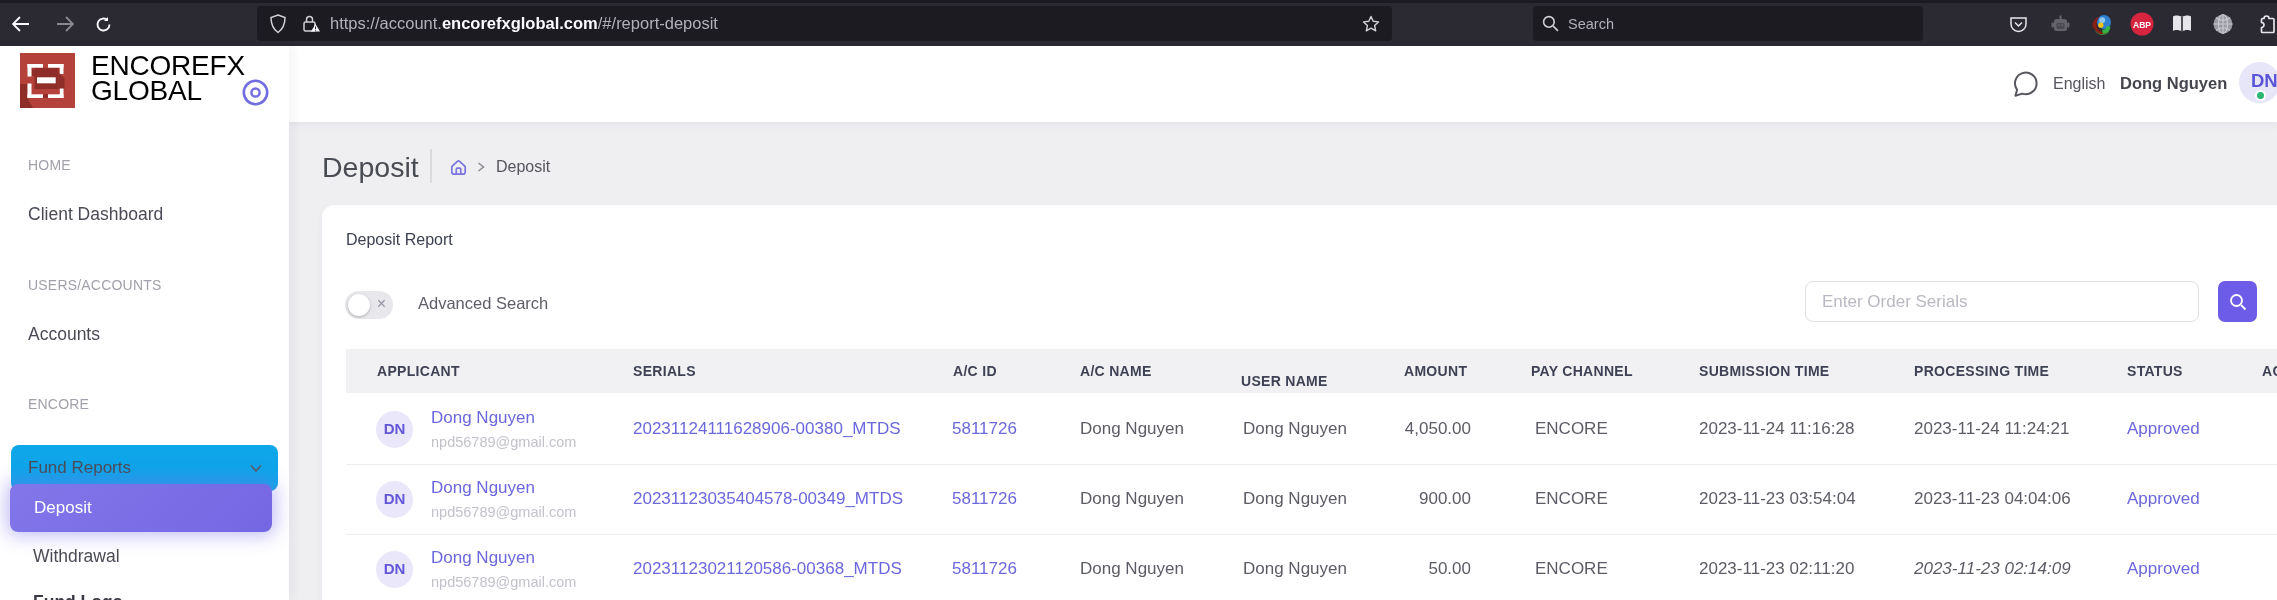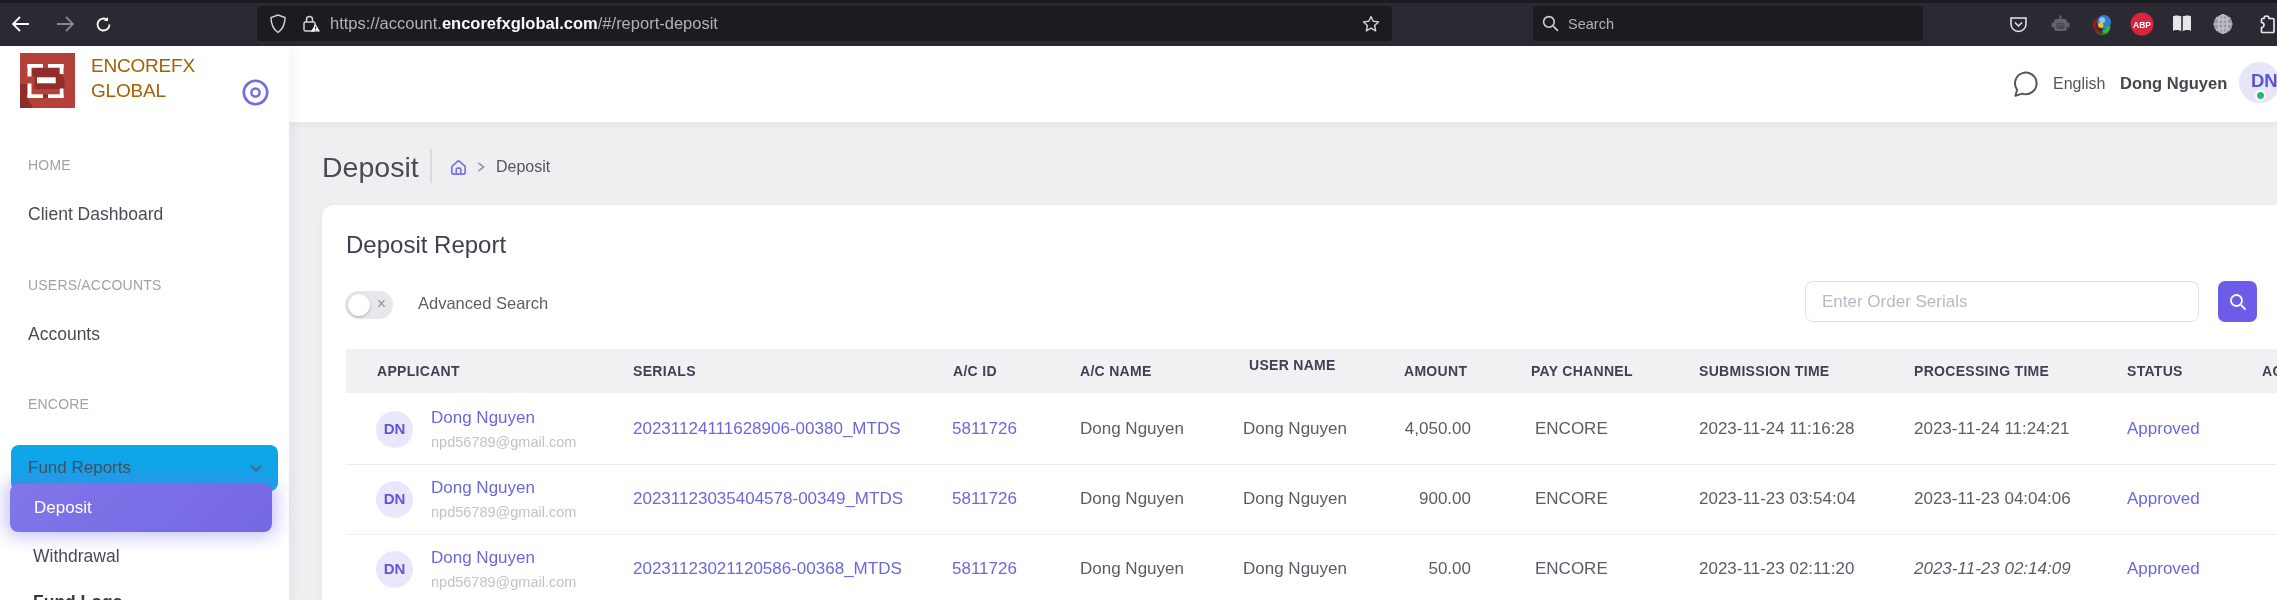--- a/index.html
+++ b/index.html
@@ -24,33 +24,33 @@
   .navsec { position:absolute; left:28px; font-size:14px; color:#a1a1ab; letter-spacing:0.2px; }
   .navitem { position:absolute; left:28px; font-size:17.5px; color:#4b4b57; }
   .pill { position:absolute; left:11px; width:261px; height:46px; border-radius:8px; }
   #fundreports { top:399px; width:267px; background:#0ea5e9; }
   #fundreports span { position:absolute; left:17px; top:13px; font-size:17px; color:#4b4b57; }
   #depositbtn { top:438px; background:linear-gradient(135deg,#8276ea,#7467e2); box-shadow:0 0 18px 4px rgba(124,112,232,0.45); width:262px; left:10px; height:48px; }
   #depositbtn span { position:absolute; left:24px; top:14px; font-size:17px; color:#ffffff; }
 
   
   #logo { position:absolute; left:20px; top:7px; width:55px; height:55px; }
-  #logotext { position:absolute; left:91px; top:8px; font-size:19px; line-height:24.5px; color:#a16207; letter-spacing:-0.2px; }
+  #logotext { position:absolute; left:91px; top:8px; font-size:28px; line-height:24.5px; color:#000000; letter-spacing:-0.2px; }
 
   
   #hdr-right { position:absolute; top:46px; left:1990px; width:287px; height:76px; }
 
   
   #pagetitle { position:absolute; left:322px; top:151px; font-size:28.5px; color:#4a4c53; }
   #crumb-div { position:absolute; left:430px; top:149px; width:1.5px; height:34px; background:#d9d9de; }
   #crumb { position:absolute; left:449px; top:158px; font-size:16px; color:#54555c; }
 
   
   #card { position:absolute; left:322px; top:205px; width:1995px; height:435px; background:#ffffff; border-radius:12px; box-shadow:0 3px 10px rgba(50,50,80,0.04); }
-  #cardtitle { position:absolute; left:24px; top:25.5px; font-size:24px; color:#3c4051; }
+  #cardtitle { position:absolute; left:24px; top:25.5px; font-size:16px; color:#3c4051; }
 
   
   #toggle { position:absolute; left:23px; top:86px; width:48px; height:28px; border-radius:14px; background:#e8e8ec; }
   #toggle .knob { position:absolute; left:3px; top:3px; width:22px; height:22px; border-radius:50%; background:#ffffff; box-shadow:0 1px 3px rgba(0,0,0,0.25); }
   #toggle .x { position:absolute; right:7px; top:4px; font-size:16px; color:#9090a0; }
   #advsearch { position:absolute; left:96px; top:89px; font-size:16.5px; color:#5e5e68; }
 
   
   #serialinput { position:absolute; left:1483px; top:76px; width:394px; height:41px; border:1px solid #e0e0e6; border-radius:8px; }
   #serialinput span { position:absolute; left:16px; top:10px; font-size:17px; color:#b9b9c3; }
@@ -255,21 +255,21 @@
           <circle cx="7.5" cy="7.5" r="5.5" stroke="#ffffff" stroke-width="1.8" fill="none"></circle>
           <path d="M12 12 L16.5 16.5" stroke="#ffffff" stroke-width="1.8"></path>
         </svg>
       </div>
 
     <div id="thead"></div>
     <div class="th" style="left:55px; top:158px;">APPLICANT</div>
     <div class="th" style="left:311px; top:158px;">SERIALS</div>
     <div class="th" style="left:631px; top:158px;">A/C ID</div>
     <div class="th" style="left:758px; top:158px;">A/C NAME</div>
-    <div class="th" style="left:919px; top:152px;margin-left:8px;">USER NAME</div>
+    <div class="th" style="left:919px; top:168px;">USER NAME</div>
     <div class="th" style="left:1082px; top:158px;">AMOUNT</div>
     <div class="th" style="left:1209px; top:158px;">PAY CHANNEL</div>
     <div class="th" style="left:1377px; top:158px;">SUBMISSION TIME</div>
     <div class="th" style="left:1592px; top:158px;">PROCESSING TIME</div>
     <div class="th" style="left:1805px; top:158px;">STATUS</div>
     <div class="th" style="left:1940px; top:158px;">ACTION</div>
 
     <div class="avatar" style="left:54px; top:206px;">
         <span>DN</span>
       </div>

